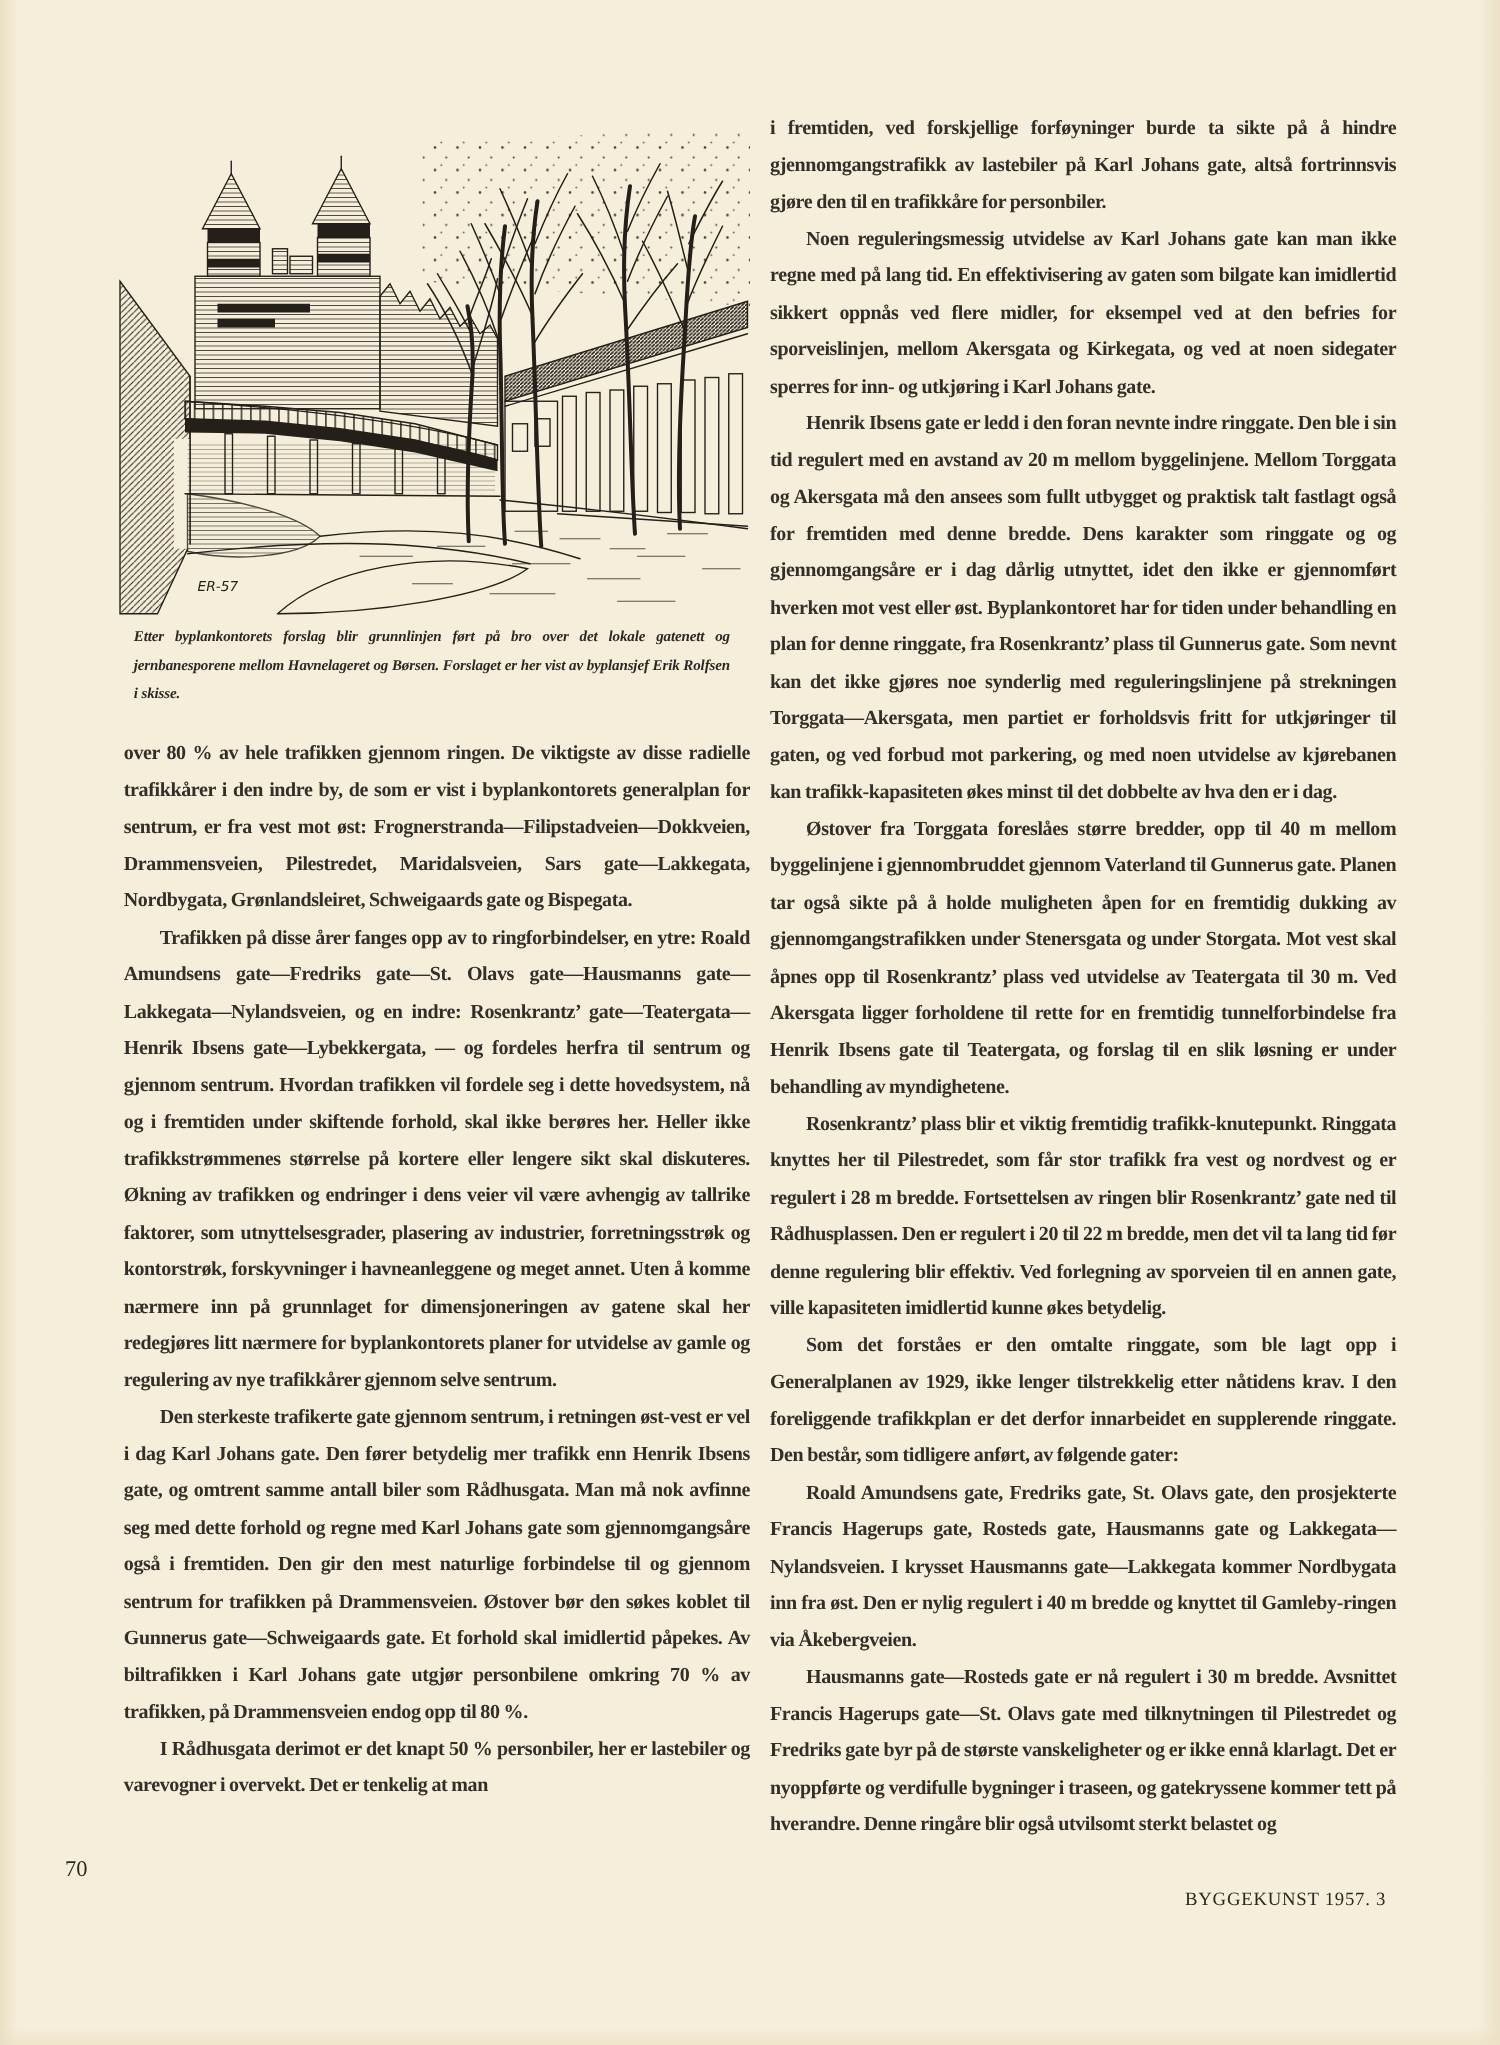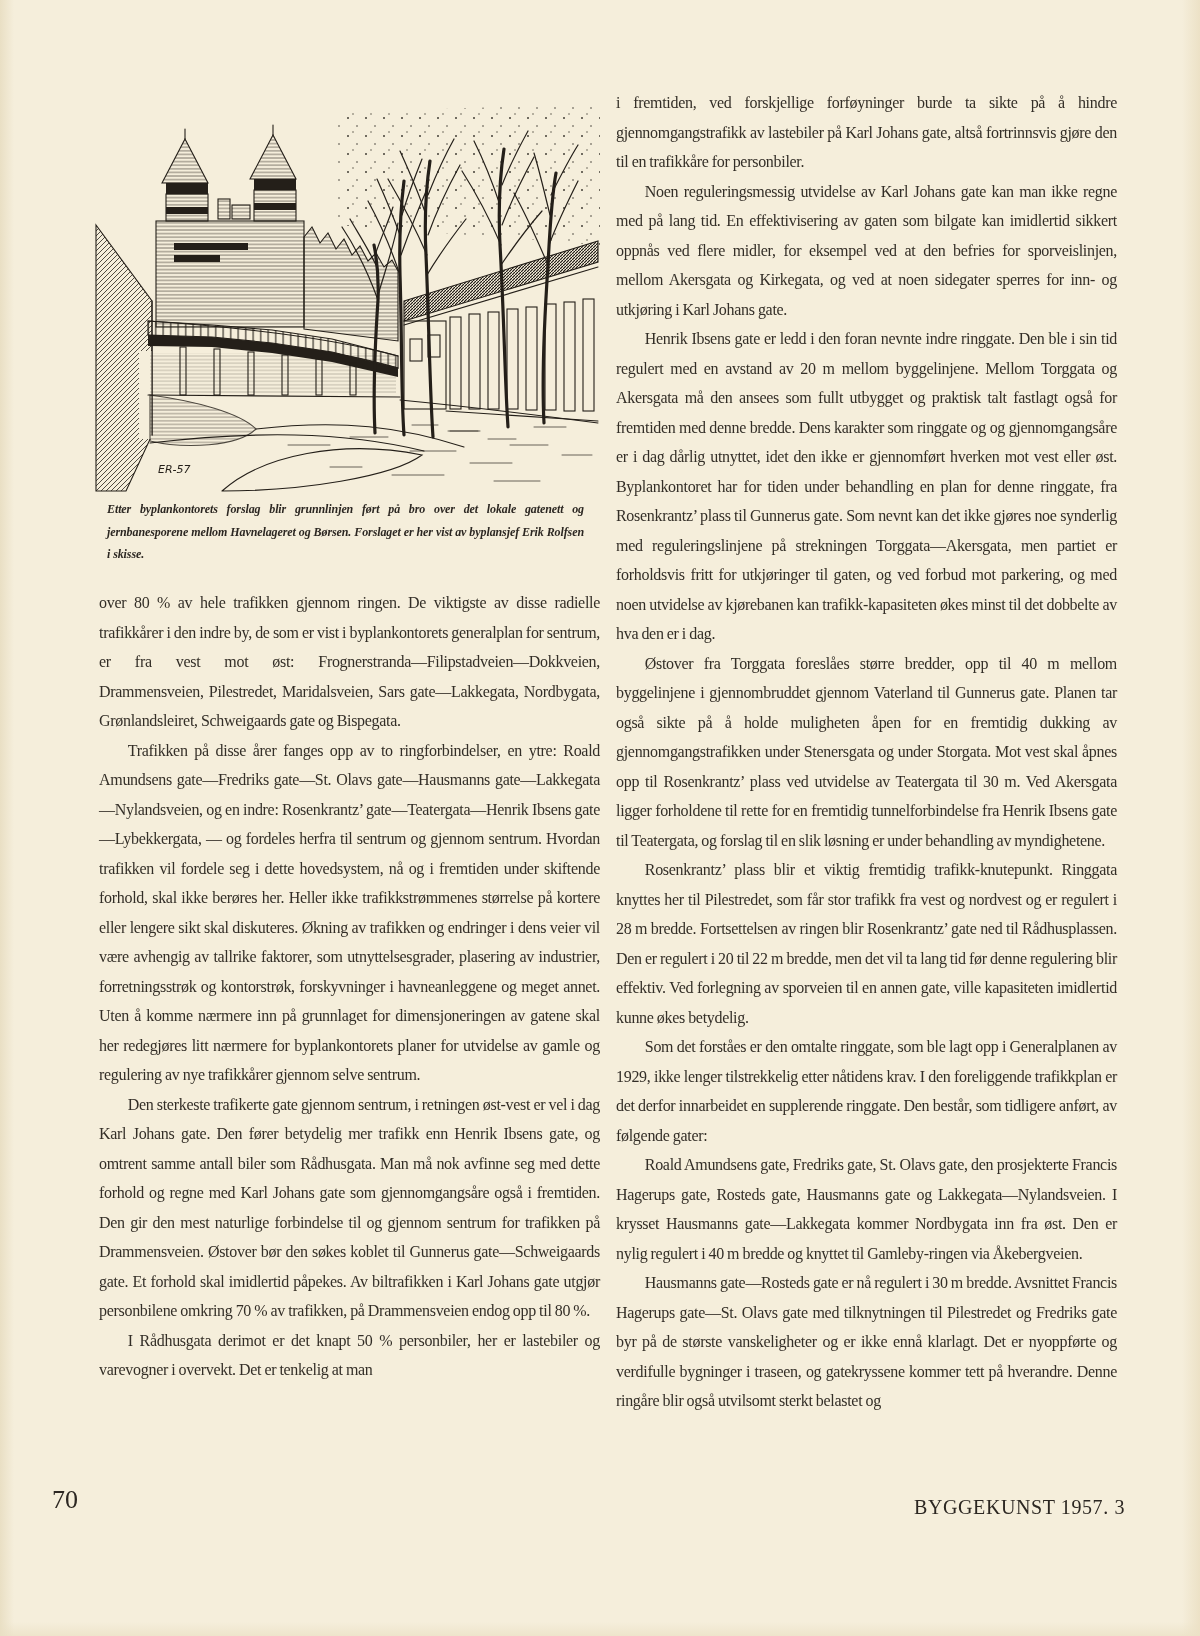--- a/index.html
+++ b/index.html
@@ -17,29 +17,29 @@
   .caption{
     position:absolute;left:107px;top:498px;width:477px;margin:0;
     font-style:italic;font-weight:bold;font-size:12px;line-height:22.5px;
     text-align:justify;color:#2c2722;letter-spacing:-0.1px;
   }
   .col{position:absolute;width:501px;text-align:justify;}
   .col-left{left:99px;top:588px;}
   .col-right{left:616px;top:88px;}
   .para{
     margin:0;font-size:16px;line-height:29.5px;
-    letter-spacing:-0.3px;word-spacing:-0.5px;text-indent:1.8em;color:#332e27;
+    letter-spacing:-0.3px;word-spacing:-0.5px;text-indent:1.8em;color:#332e27;font-weight:bold;
   }
   .para.noindent{text-indent:0;}
   .page-number{
-    position:absolute;left:52px;top:1485px;font-size:26px;color:#2c2722;margin:0;
+    position:absolute;left:52px;top:1485px;font-size:18px;color:#2c2722;margin:0;
   }
   .journal-line{
-    position:absolute;right:75px;top:1496px;font-size:20px;letter-spacing:0.6px;
-    color:#2c2722;margin:0;
+    position:absolute;right:75px;top:1496px;font-size:15px;letter-spacing:0.6px;
+    color:#2c2722;margin:16px;
   }
 </style>
 </head>
 <body>
 
 <svg class="illustration" viewBox="0 0 512 398" xmlns="http://www.w3.org/2000/svg" aria-hidden="true">
   <defs>
     <pattern id="hl" patternUnits="userSpaceOnUse" width="8" height="3.6">
       <path d="M0 1.8 H8" stroke="#241f19" stroke-width="0.6"></path>
     </pattern>

